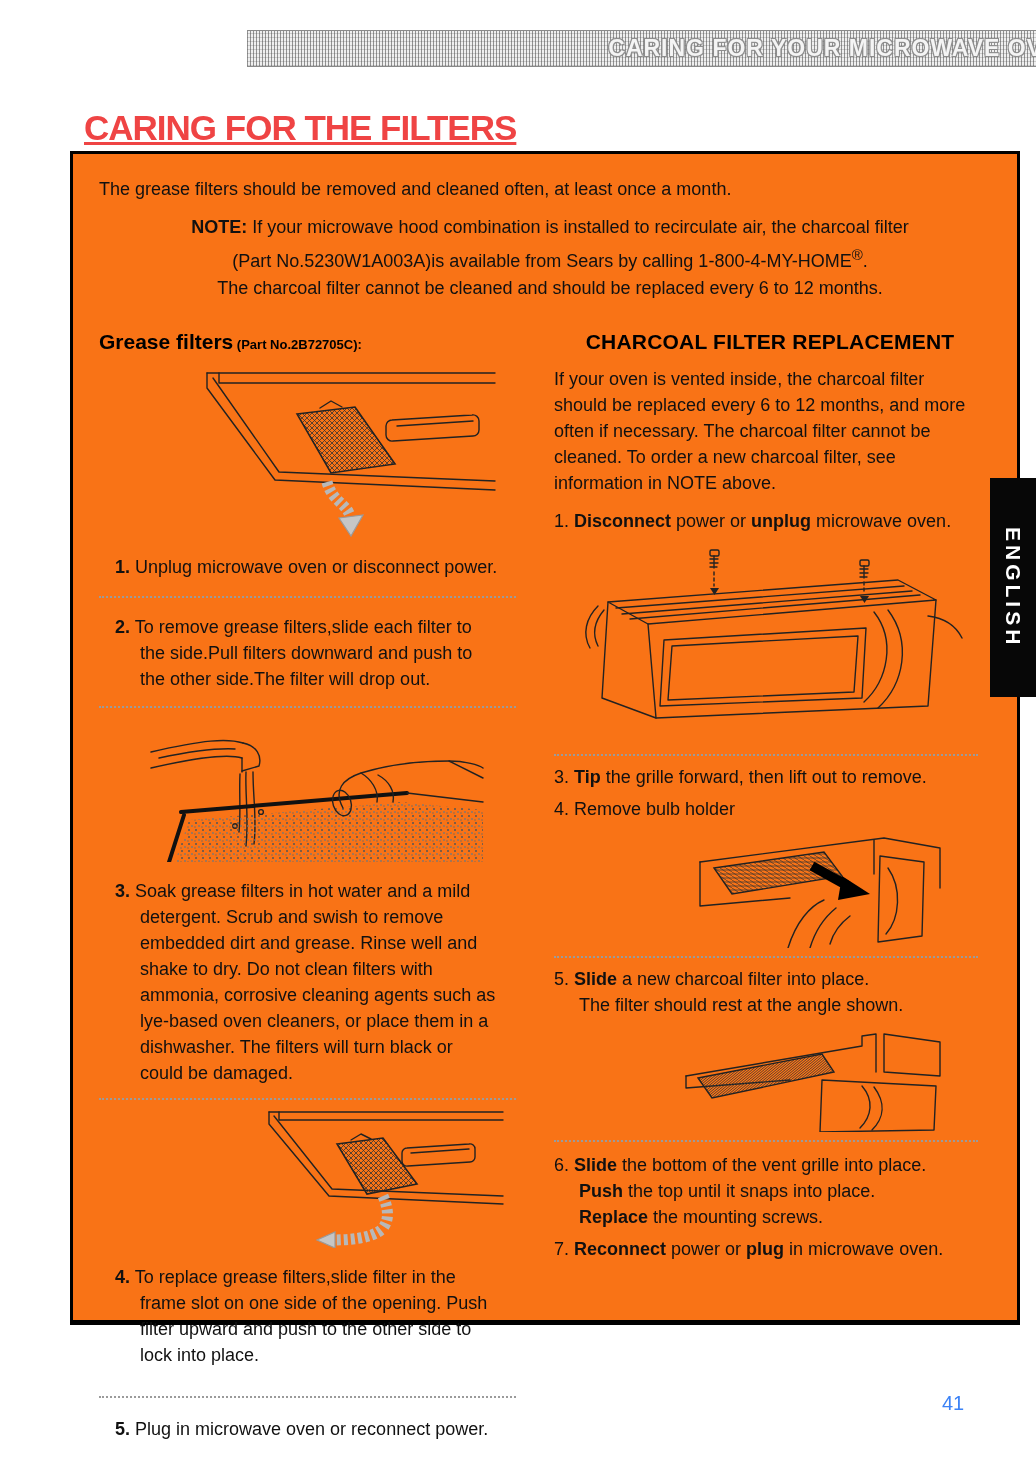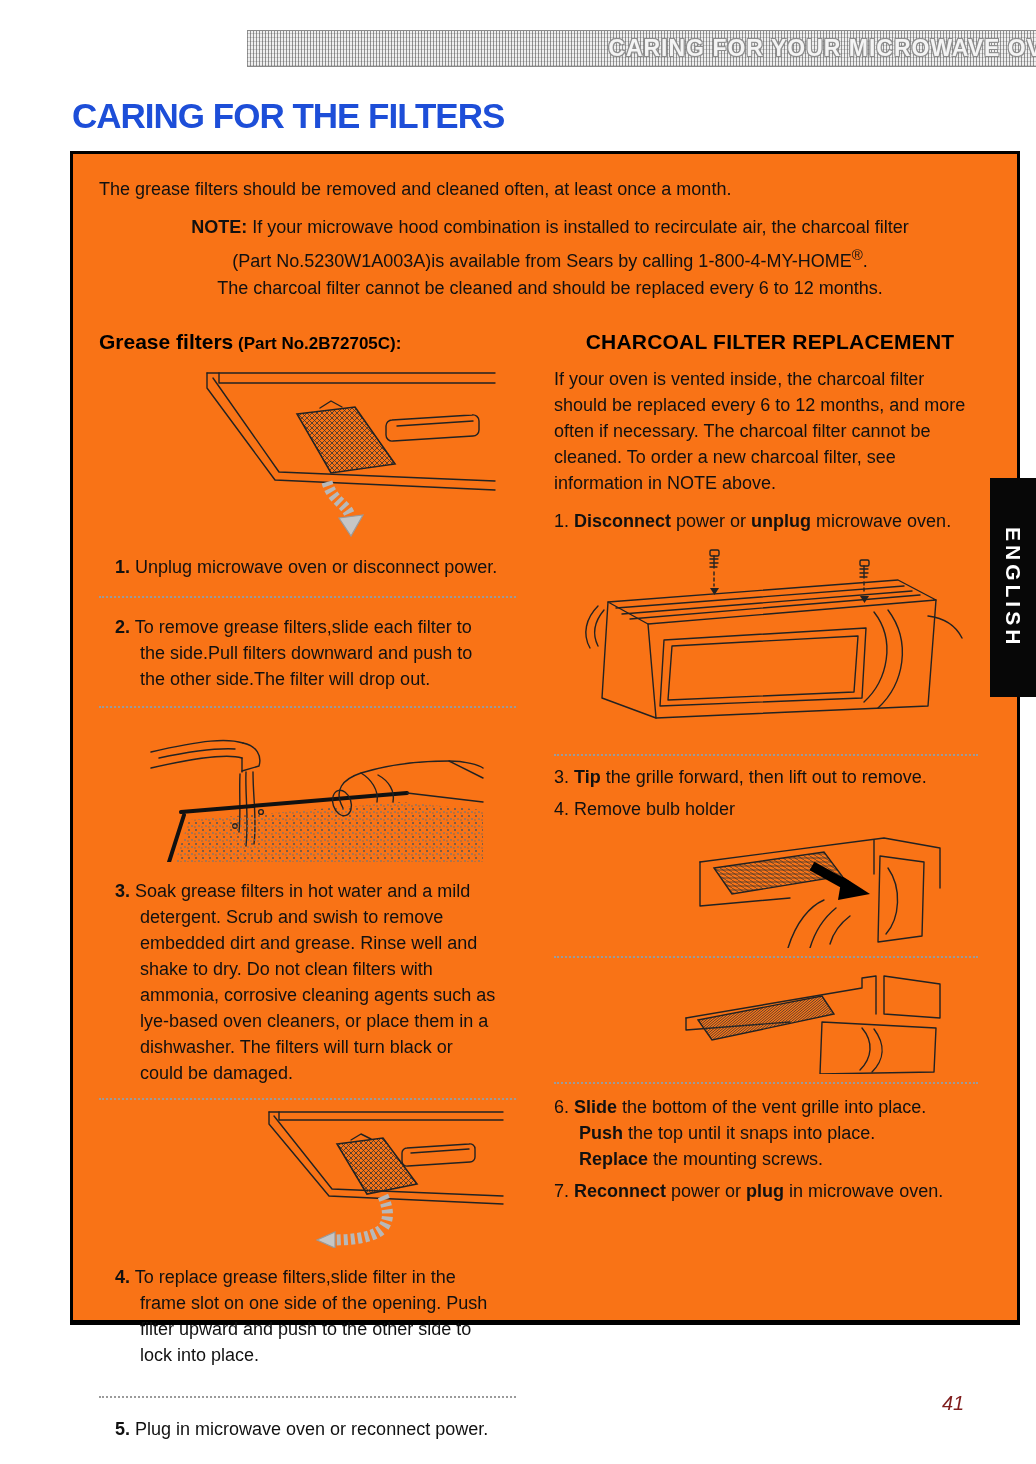--- a/index.html
+++ b/index.html
@@ -17,35 +17,35 @@
     border-top:1px solid #8a8a8a;border-bottom:1px solid #8a8a8a;
     display:flex;align-items:center;justify-content:flex-end;
   }
   .banner-text{
     font-weight:700;font-size:23px;letter-spacing:1px;color:#f4f4f4;
     padding-right:24px;
     text-shadow:1px 1px 0 #8d8d8d,-1px -1px 0 #8d8d8d,1px -1px 0 #8d8d8d,-1px 1px 0 #8d8d8d;
     white-space:nowrap;
   }
   .page-title{
-    position:absolute;left:72px;top:96px;margin:0;
-    font-size:35px;font-weight:700;letter-spacing:-1px;color:#1d4ed8;
+    position:absolute;left:72px;top:96px;margin:12px;
+    font-size:35px;font-weight:700;letter-spacing:-1px;color:#ef4444;text-decoration:underline;
   }
   .content-box{
     position:absolute;left:70px;top:151px;width:902px;height:1152px;
     border:3px solid #000;border-bottom-width:5px;
     padding:14px 16px 0 26px;box-sizing:content-box;background:#f97316;
   }
   .intro-line{margin:8px 0 12px 0;font-size:18px;line-height:26px;}
   .note-para{margin:0 0 26px 0;font-size:18px;line-height:27px;text-align:center;}
   .cols{display:flex;}
   .col-left{width:417px;flex:none;}
   .col-right{width:424px;flex:none;margin-left:38px;}
   .grease-head{margin:2px 0 14px 0;font-size:21px;font-weight:700;color:#000;}
-  .grease-head .part{font-size:17px;font-weight:700;}
+  .grease-head .part{font-size:13px;font-weight:700;}
   .charcoal-head{margin:2px 0 12px 8px;font-size:21px;font-weight:700;letter-spacing:.2px;color:#000;text-align:center;}
   .body-para{margin:0 0 12px 0;font-size:18px;line-height:26px;}
   .step{margin:16px;font-size:18px;line-height:26px;padding-left:25px;text-indent:-25px;}
   .step b{font-weight:700;}
   .l-step{margin-bottom:4px;}
   .r-step{margin:2px 0 6px 0;}
   .dotted{
     border:none;border-top:2px dotted #9b9b9b;height:0;margin:12px 0;
   }
   .figure{margin:0;padding:0;}
@@ -53,21 +53,21 @@
   svg .ln{stroke:#222;fill:none;stroke-width:1.4;stroke-linecap:round;stroke-linejoin:round;}
   svg .thick{stroke:#111;fill:none;stroke-width:4;stroke-linecap:round;}
   svg .gray-arrow{stroke:#b8b8b8;fill:none;stroke-width:11;stroke-dasharray:4 3;}
   .english-tab{
     position:absolute;right:0;top:478px;width:46px;height:219px;background:#070707;
     display:flex;align-items:center;justify-content:center;
   }
   .english-tab span{
     writing-mode:vertical-rl;color:#fff;font-weight:700;font-size:21px;letter-spacing:4px;
   }
-  .page-number{position:absolute;left:942px;top:1392px;font-size:20px;color:#7f1d1d;font-style:italic;}
+  .page-number{position:absolute;left:942px;top:1392px;font-size:20px;color:#3b82f6;}
 </style>
 </head>
 <body>
 
 <div class="page">
 
   <div class="banner">
     <span class="banner-text">CARING FOR YOUR MICROWAVE OVEN</span>
   </div>
 
@@ -255,20 +255,21 @@
             <g>
               <path class="ln" d="M116,120 C124,94 138,78 152,72"></path>
               <path class="ln" d="M138,120 C144,100 154,88 164,80"></path>
               <path class="ln" d="M158,116 C162,102 170,94 178,88"></path>
             </g>
           </svg>
         </div>
 
         <hr class="dotted" style="margin:8px 0 8px 0;">
 
+        <p class="step r-step"><span>5. </span><b>Slide</b><span> a new charcoal filter into place.</span><br><span>The filter should rest at the angle shown.</span></p>
 
         <div class="figure" style="margin:6px 0 0 118px;">
           <svg width="280" height="108" viewBox="0 0 280 108">
             <defs>
               <pattern id="xh5" width="6" height="5" patternUnits="userSpaceOnUse">
                 <path d="M0,5 L6,0 M0,2.5 L6,-2.5 M0,7.5 L6,2.5" stroke="#333" stroke-width="0.8"></path>
               </pattern>
             </defs>
             <path class="ln" d="M14,52 L190,22 L190,12 L204,10 L204,48"></path>
             <path class="ln" d="M14,52 L14,64 L118,56"></path>

